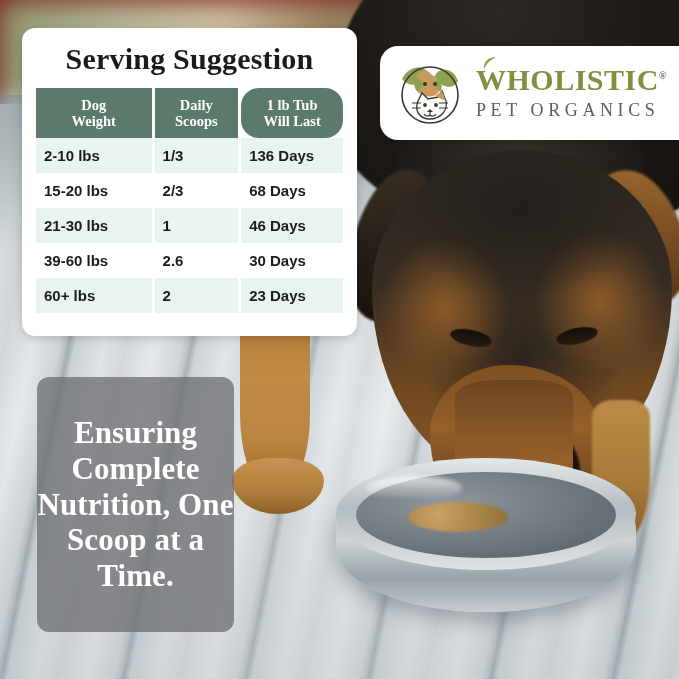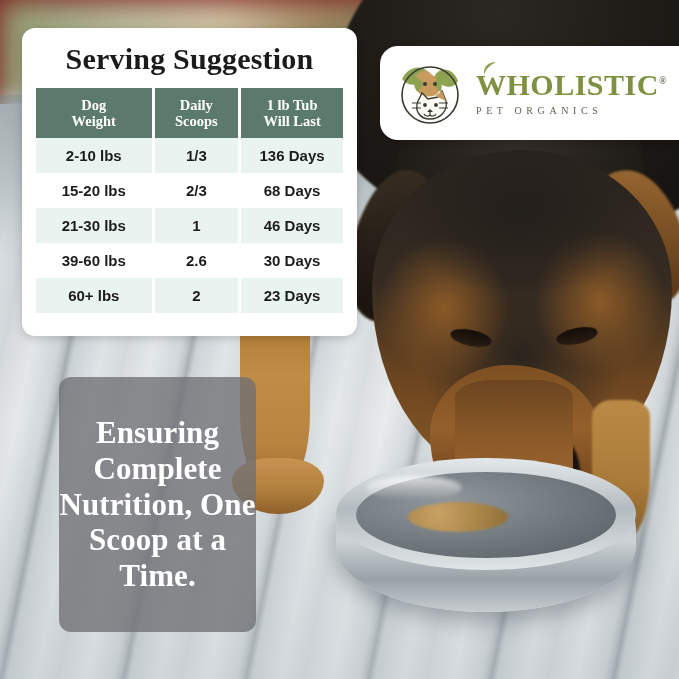--- a/index.html
+++ b/index.html
@@ -79,38 +79,38 @@
   .card{position:absolute;left:22px;top:28px;width:335px;height:308px;background:#fff;border-radius:13px;
     box-shadow:0 2px 10px rgba(0,0,0,.18);}
   .card-title{font-family:"Liberation Serif",serif;font-weight:bold;font-size:30px;color:#1b1b1b;
     text-align:center;padding-top:14px;letter-spacing:.2px;}
 
   table.serving{border-collapse:separate;border-spacing:3px 0;width:313px;margin:12px auto 0 auto;table-layout:fixed;}
   table.serving th{background:#5c7a6b;color:#fff;font-family:"Liberation Serif",serif;font-weight:bold;
     font-size:14.5px;line-height:1.12;padding:9px 16px;text-align:center;vertical-align:middle;}
   table.serving th .l2{display:block;}
   table.serving td{font-family:"Liberation Sans",sans-serif;font-weight:bold;font-size:15px;color:#1c1c1c;
-    text-align:center;padding:9px 8px;}
+    text-align:left;padding:9px 8px;}
   table.serving tr.alt td{background:#e9f3ef;}
-  .col-w{width:40%;}.col-s{width:26%;}.col-t{width:34%;}
+  .col-w{width:40%;}.col-s{width:26%;}.col-t{width:34%;border-radius:18px;}
 
   
   .logo-card{position:absolute;left:380px;top:46px;width:320px;height:94px;background:#fff;border-radius:18px;
     box-shadow:0 2px 9px rgba(0,0,0,.20);display:flex;align-items:center;padding-left:14px;box-sizing:border-box;}
   .logo-mark{width:72px;height:72px;flex:0 0 72px;position:relative;}
   .logo-text{margin-left:10px;}
   .brand-top{font-family:"Liberation Serif",serif;font-weight:bold;font-size:30px;color:#7d9140;
     letter-spacing:.5px;line-height:1;position:relative;white-space:nowrap;}
-  .brand-sub{font-family:"Liberation Serif",serif;font-size:10px;color:#5f5f52;letter-spacing:4.6px;
+  .brand-sub{font-family:"Liberation Serif",serif;font-size:18px;color:#5f5f52;letter-spacing:4.6px;
     margin-top:5px;white-space:nowrap;}
   .reg{font-size:10px;vertical-align:super;color:#6a6a5c;}
 
   
   .tagline{position:absolute;left:37px;top:377px;width:197px;height:255px;background:rgba(110,112,115,.78);
-    border-radius:12px;display:flex;align-items:center;justify-content:center;margin-left:22px;}
+    border-radius:12px;display:flex;align-items:center;justify-content:center;}
   .tagline p{margin:0;font-family:"Liberation Serif",serif;font-weight:bold;font-size:31px;line-height:1.16;
     color:#fff;text-align:center;letter-spacing:.1px;}
 </style>
 </head>
 <body>
 
 <div id="stage">
 
   <div class="photo">
     <div class="sky-blur"></div>

